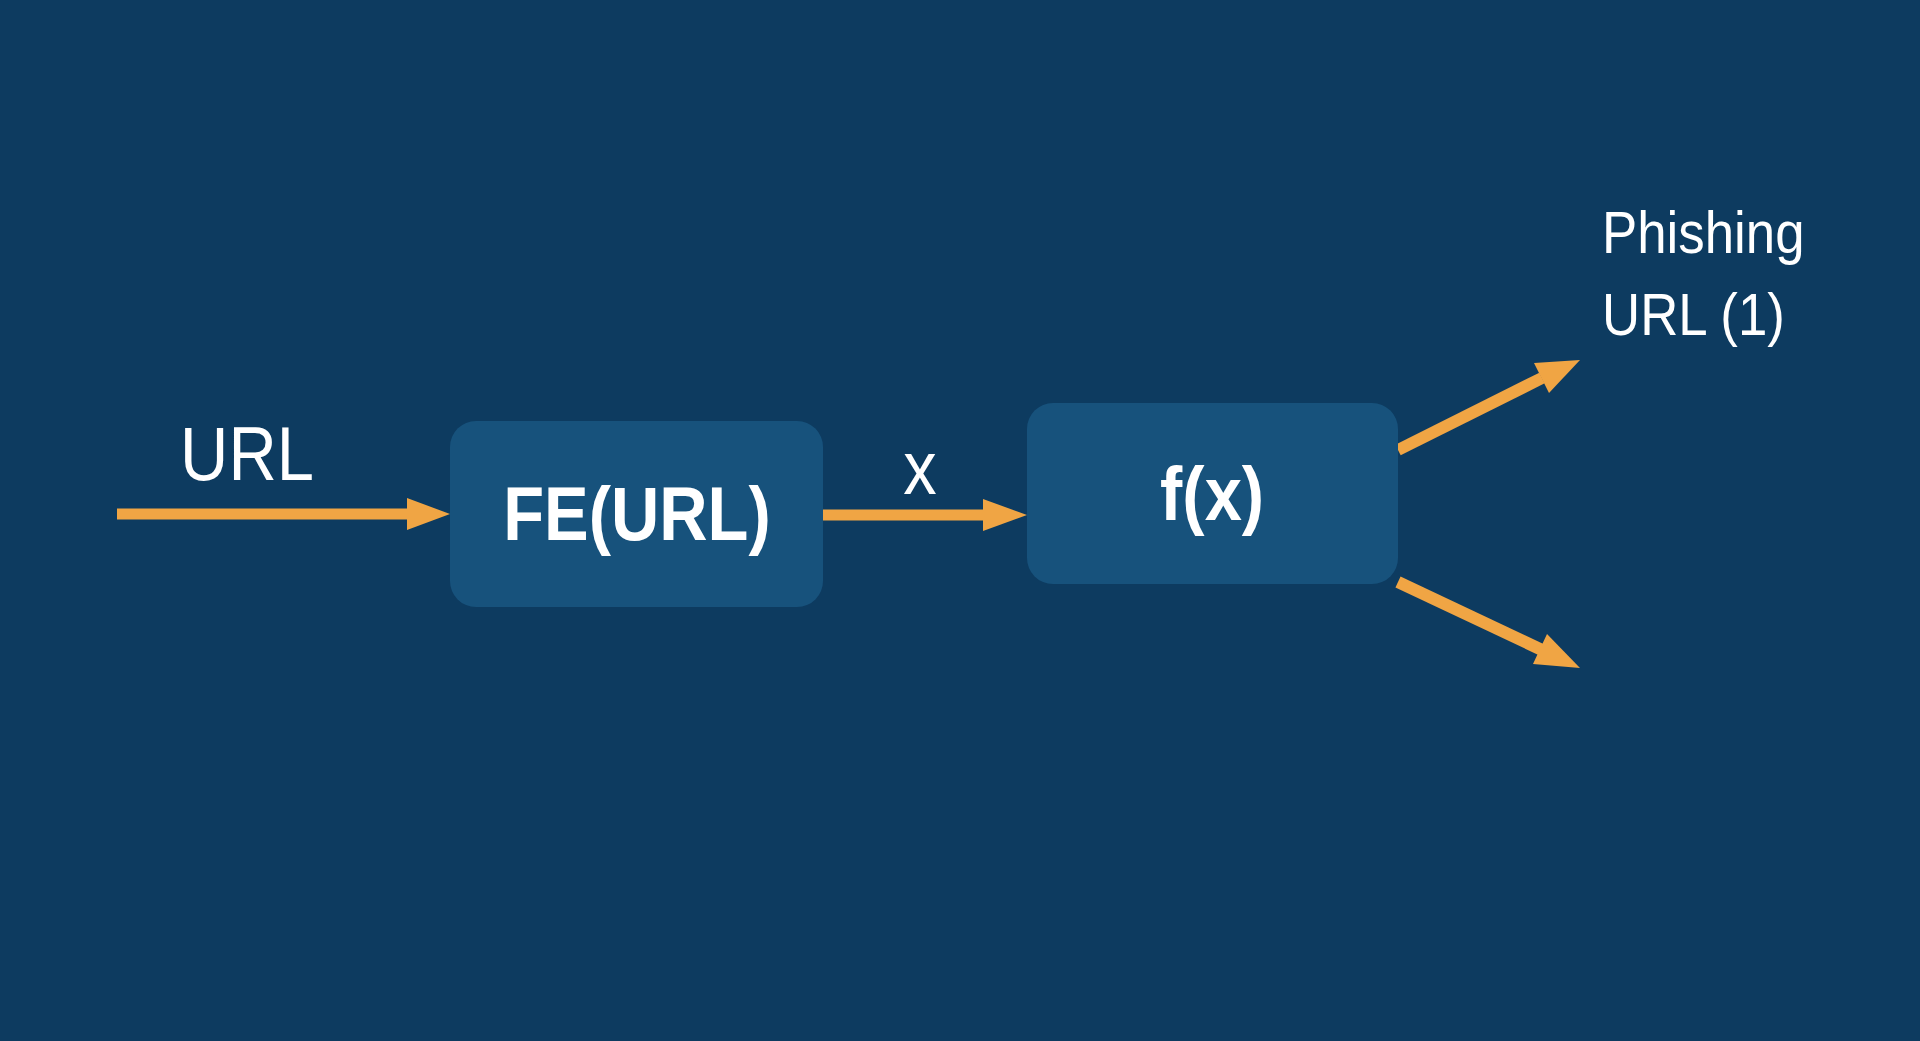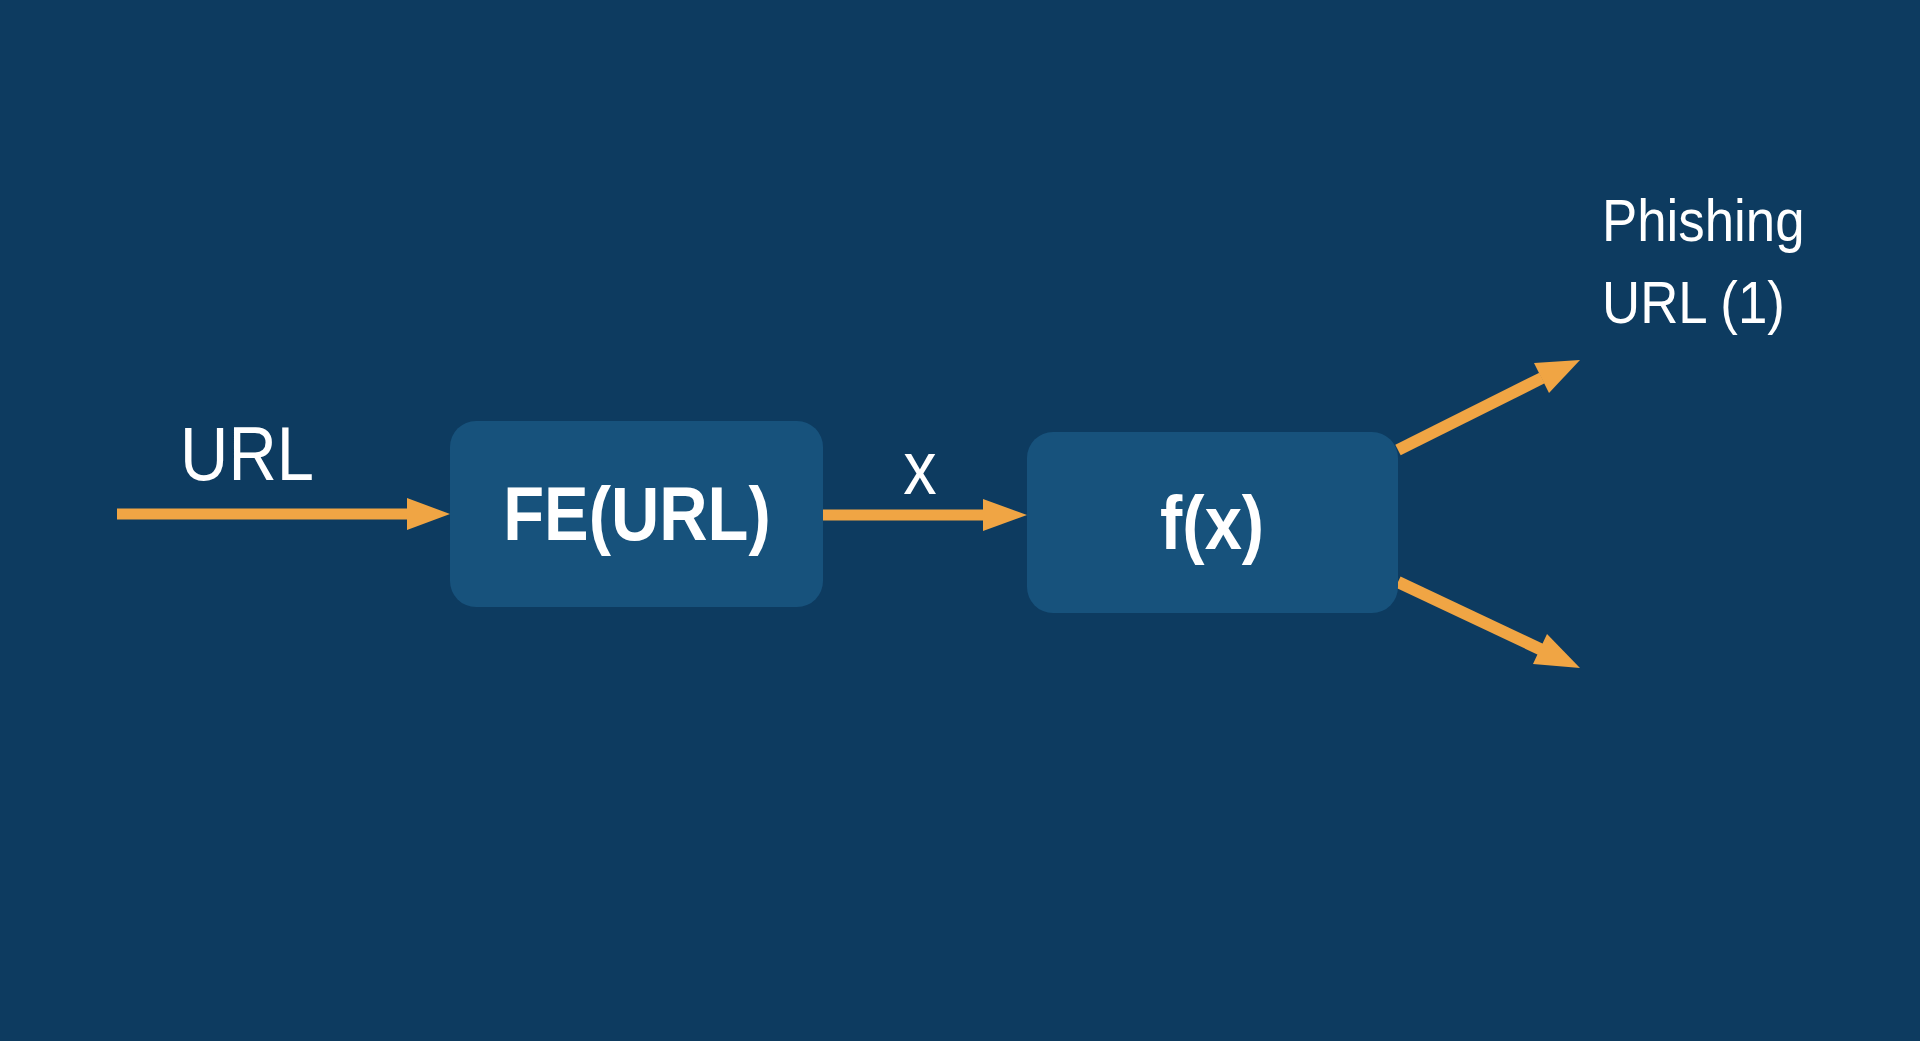--- a/index.html
+++ b/index.html
@@ -26,21 +26,21 @@
   }
   .arrow-line { stroke: var(--arrow); fill: none; }
   .arrow-head { fill: var(--arrow); stroke: none; }
 
   .node-box {
     position: absolute;
     background: var(--box_fill);
     display: flex; align-items: center; justify-content: center; border-radius: 26px;
   }
   .box-fe   { left: 450px;  top: 421px; width: 373px; height: 186px; }
-  .box-fx   { left: 1027px; top: 432px; width: 371px; height: 181px; }
+  .box-fx   { left: 1027px; top: 403px; width: 371px; height: 181px; }
 
   .node-label {
     color: var(--text);
     font-weight: bold;
     font-size: 76px;
     line-height: 1;
     display: inline-block;
     transform: scaleX(0.88);
     transform-origin: center;
     white-space: nowrap;
@@ -68,21 +68,21 @@
     color: var(--text);
     font-weight: normal;
     font-size: 60px;
     line-height: 82px;
     white-space: nowrap;
   }
   .output-label > div {
     transform: scaleX(0.88);
     transform-origin: left center;
   }
-  .label-phishing { left: 1602px; top: 180px; }
+  .label-phishing { left: 1602px; top: 192px; }
   .label-benign   { left: 1602px; top: 678px; }
 </style>
 </head>
 <body>
 
 <div class="canvas">
 
   <svg class="arrow-layer" viewBox="0 0 1920 1041">
 
     <g>

